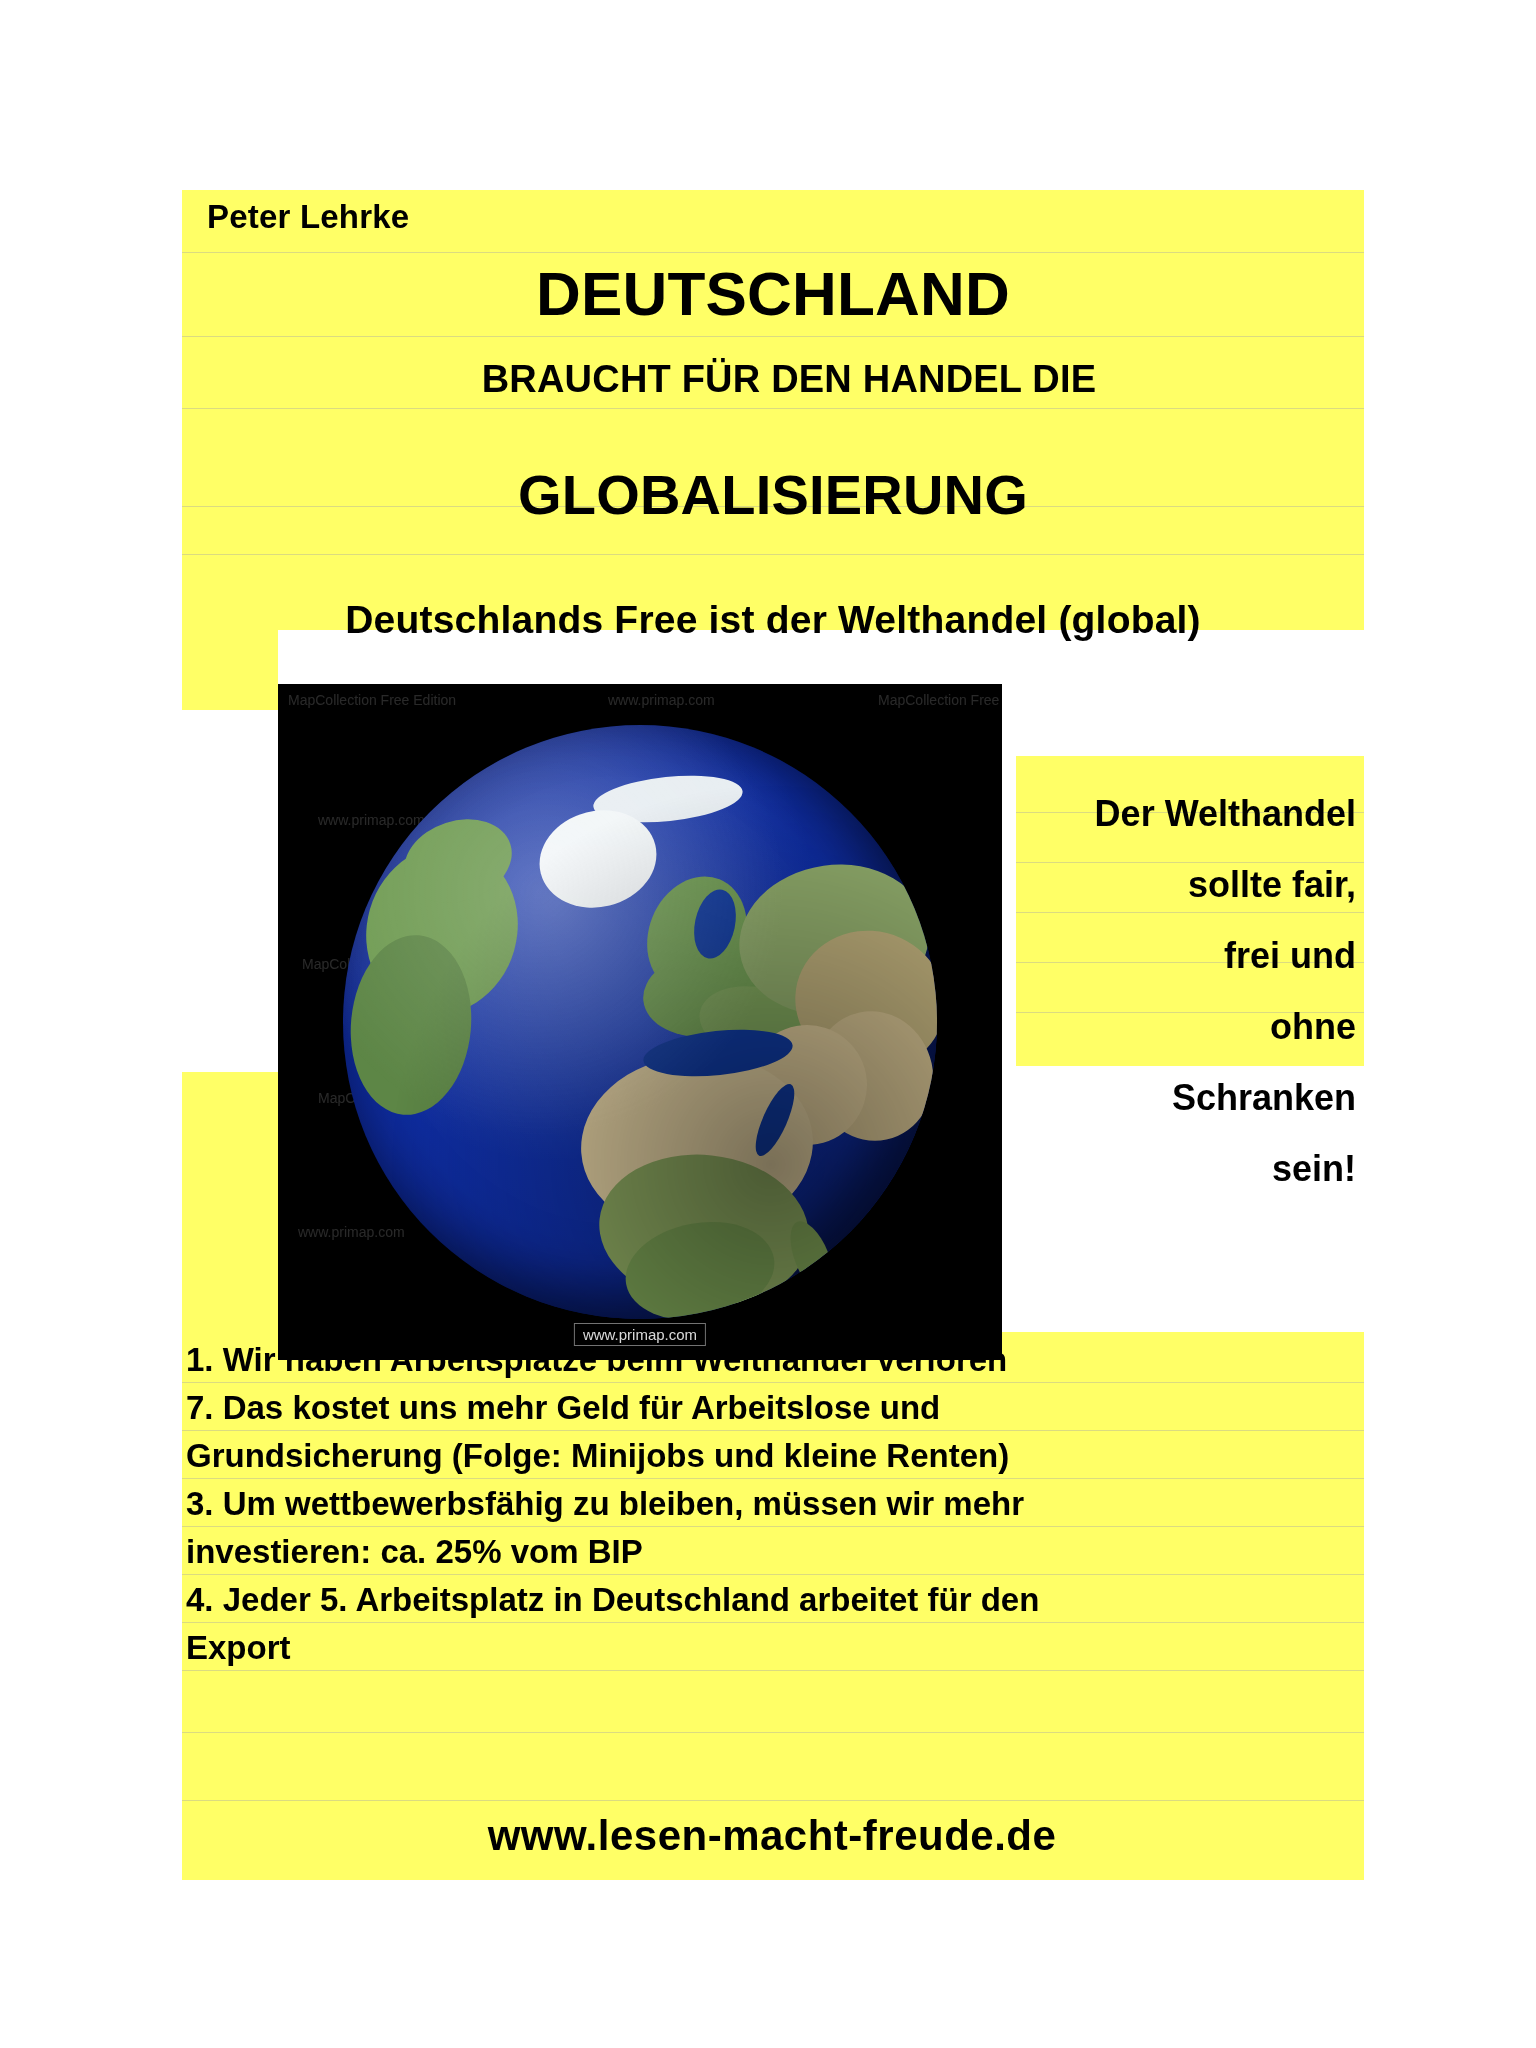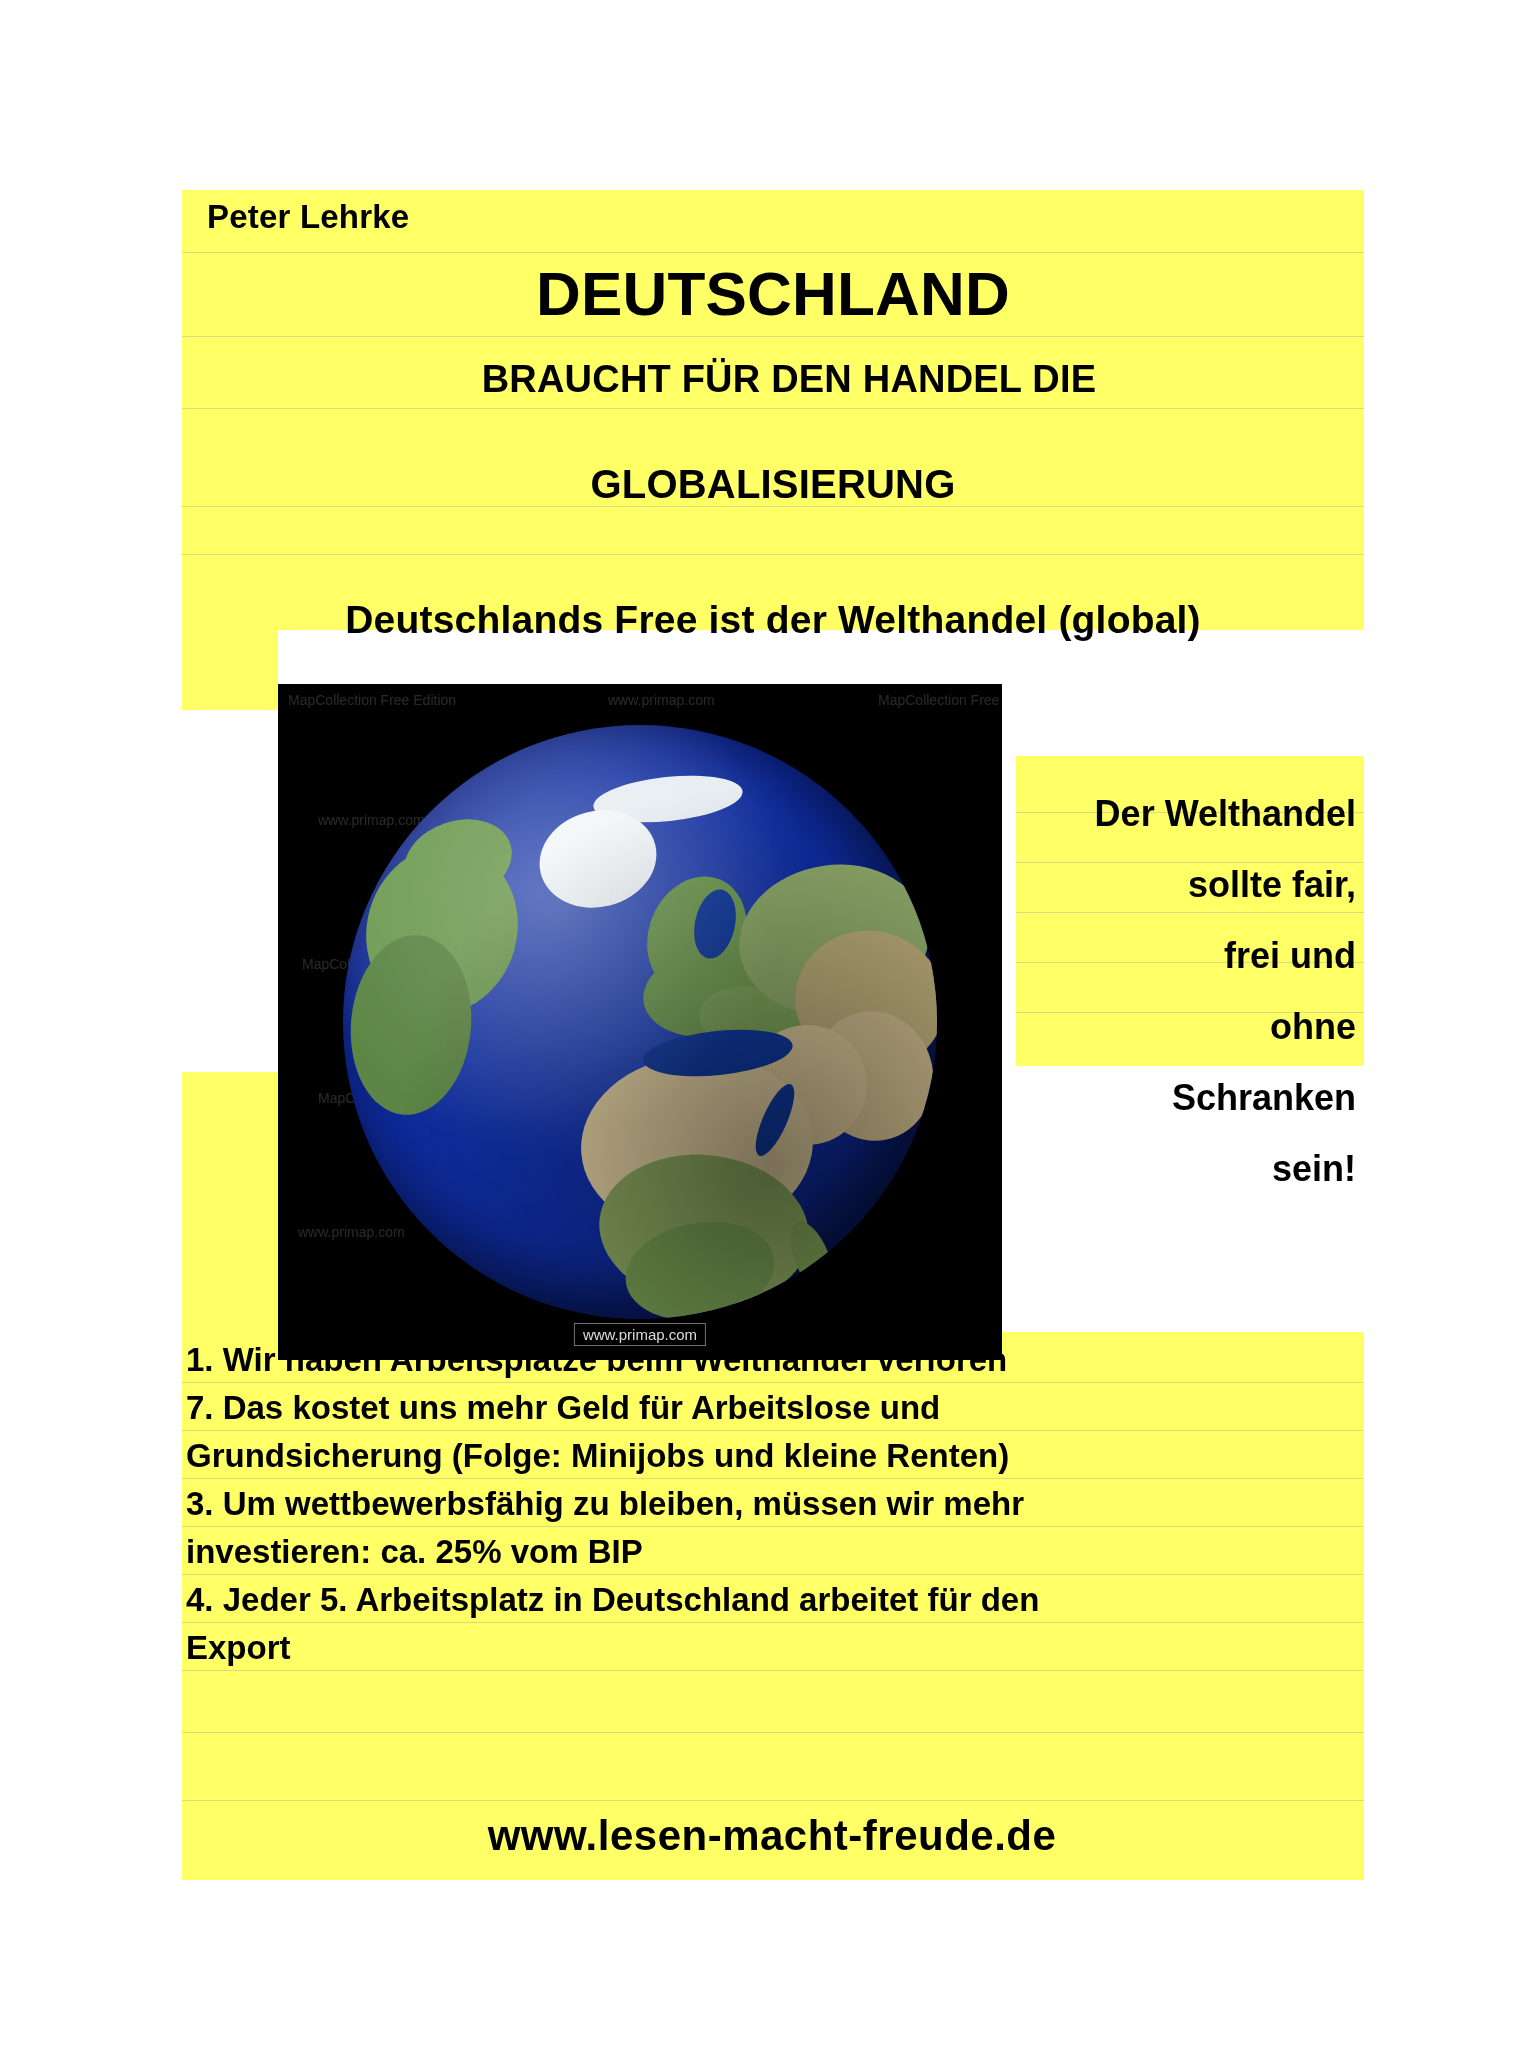--- a/index.html
+++ b/index.html
@@ -82,21 +82,21 @@
     left: 182px; top: 358px;
     width: 1182px;
     text-align: center;
     font-size: 38px;
     padding-left: 16px;
   }
   #title-sub2 {
     left: 182px; top: 462px;
     width: 1182px;
     text-align: center;
-    font-size: 40px;
+    font-size: 56px;
   }
   #subtitle {
     left: 182px; top: 598px;
     width: 1182px;
     text-align: center;
     font-size: 39px;
   }
 
   #quote {
     position: absolute;

